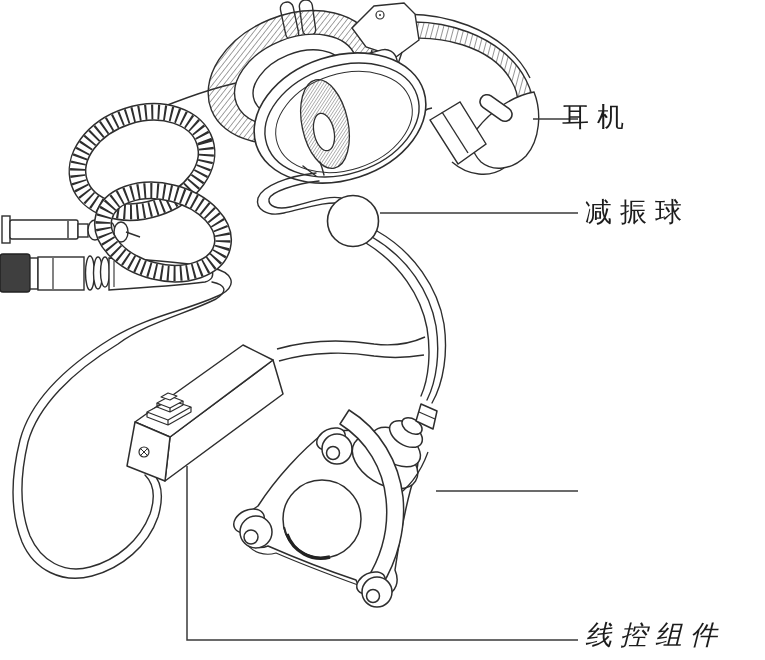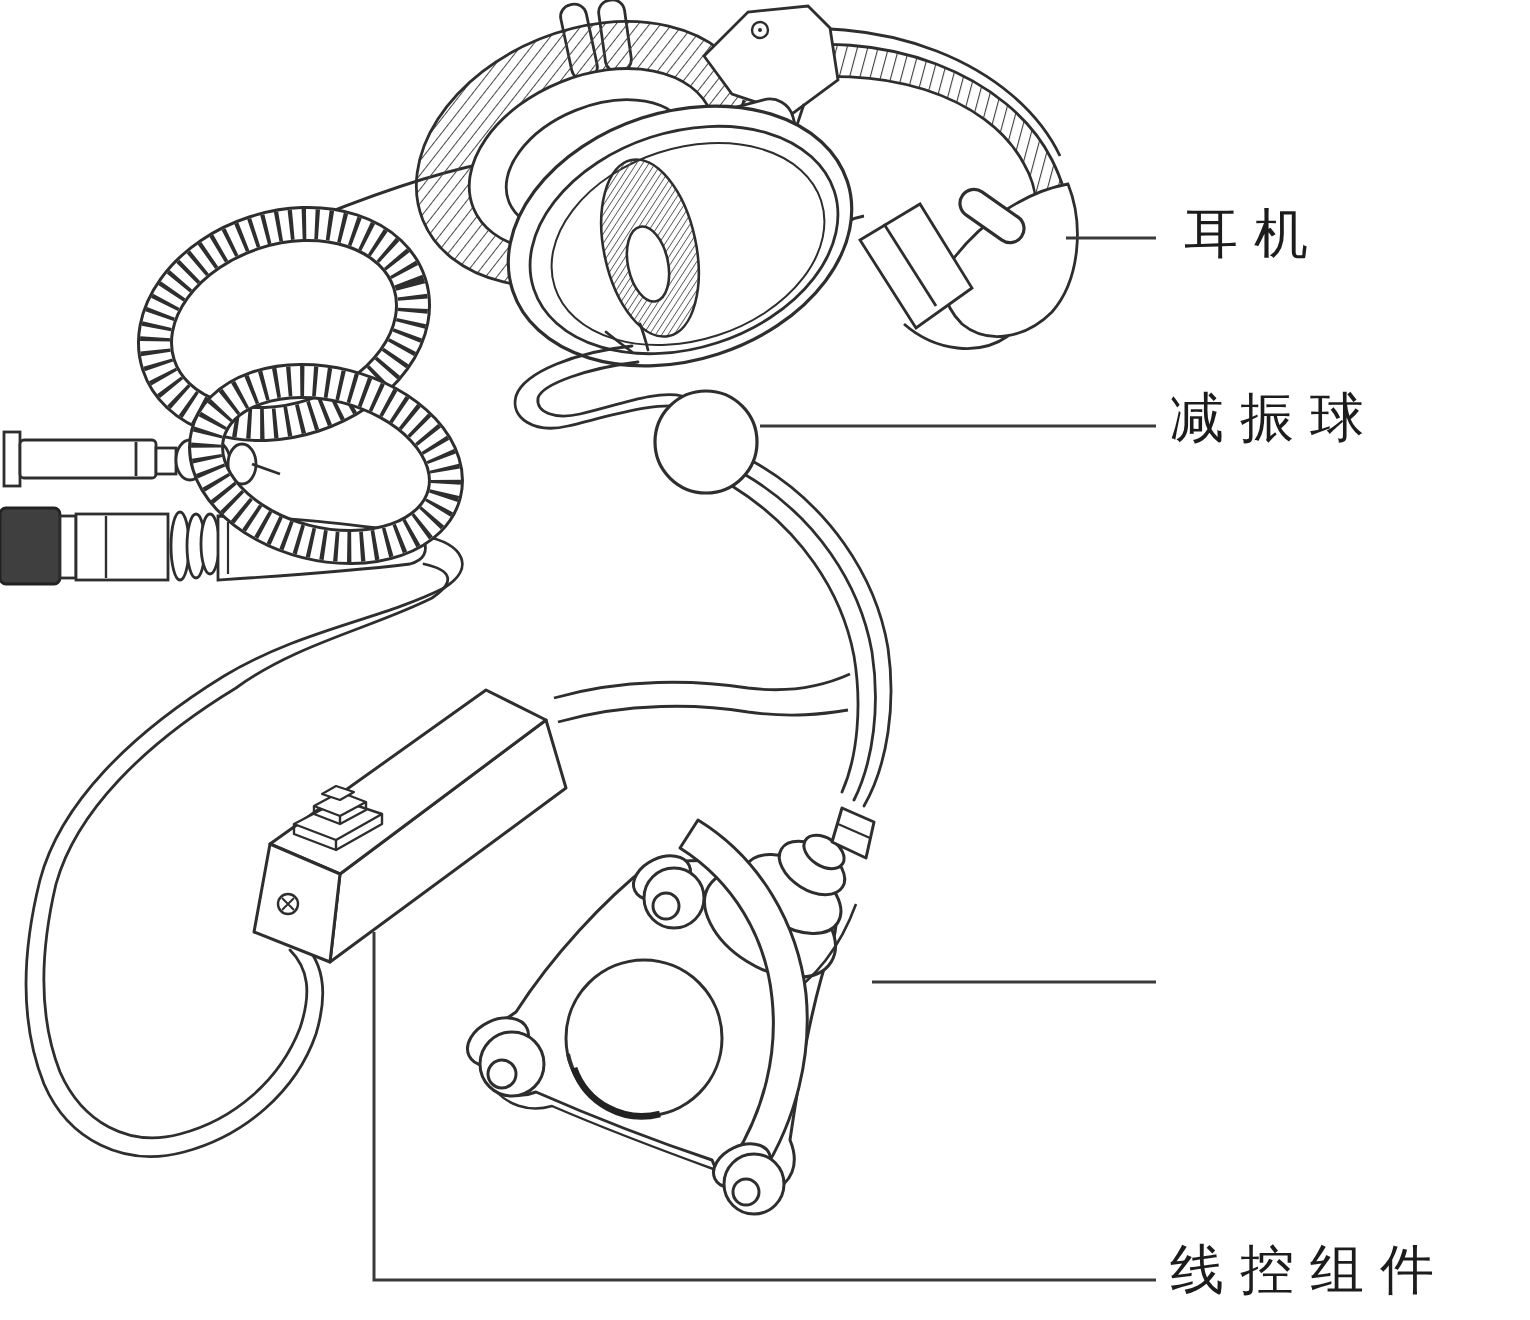--- a/index.html
+++ b/index.html
@@ -1,24 +1,24 @@
 <!DOCTYPE html>
 <html><head>
 <meta charset="utf-8">
 <style>
   html,body{margin:0;padding:0;background:#fff;}
   .stage{position:relative;width:765px;height:660px;background:#ffffff;overflow:hidden;
          font-family:"Liberation Serif","DejaVu Serif",serif;}
   .stage svg{position:absolute;left:0;top:0;}
   .label{position:absolute;font-size:27px;letter-spacing:8px;color:#1c1c1c;
          white-space:nowrap;line-height:1;font-family:"Liberation Serif","DejaVu Serif",serif;}
-  .lbl-headphone{left:592px;top:104px;font-family:Liberation Serif, serif;}
-  .lbl-ball{left:585px;top:199px;font-family:Liberation Mono, monospace;}
+  .lbl-headphone{left:562px;top:104px;font-family:Liberation Serif, serif;}
+  .lbl-ball{left:585px;top:199px;}
   .lbl-pickup{left:585px;top:476px;}
-  .lbl-wirectl{left:585px;top:622px;}
+  .lbl-wirectl{left:585px;top:622px;font-style:italic;}
 </style>
 </head>
 <body>
 
 <div class="stage">
   <svg width="765" height="660" viewBox="0 0 765 660">
     <defs>
       <pattern id="hatchGrill" width="2.6" height="2.6" patternUnits="userSpaceOnUse" patternTransform="rotate(45)">
         <line x1="0" y1="0" x2="0" y2="2.6" stroke="#5a5a5a" stroke-width="0.9"></line>
       </pattern>

